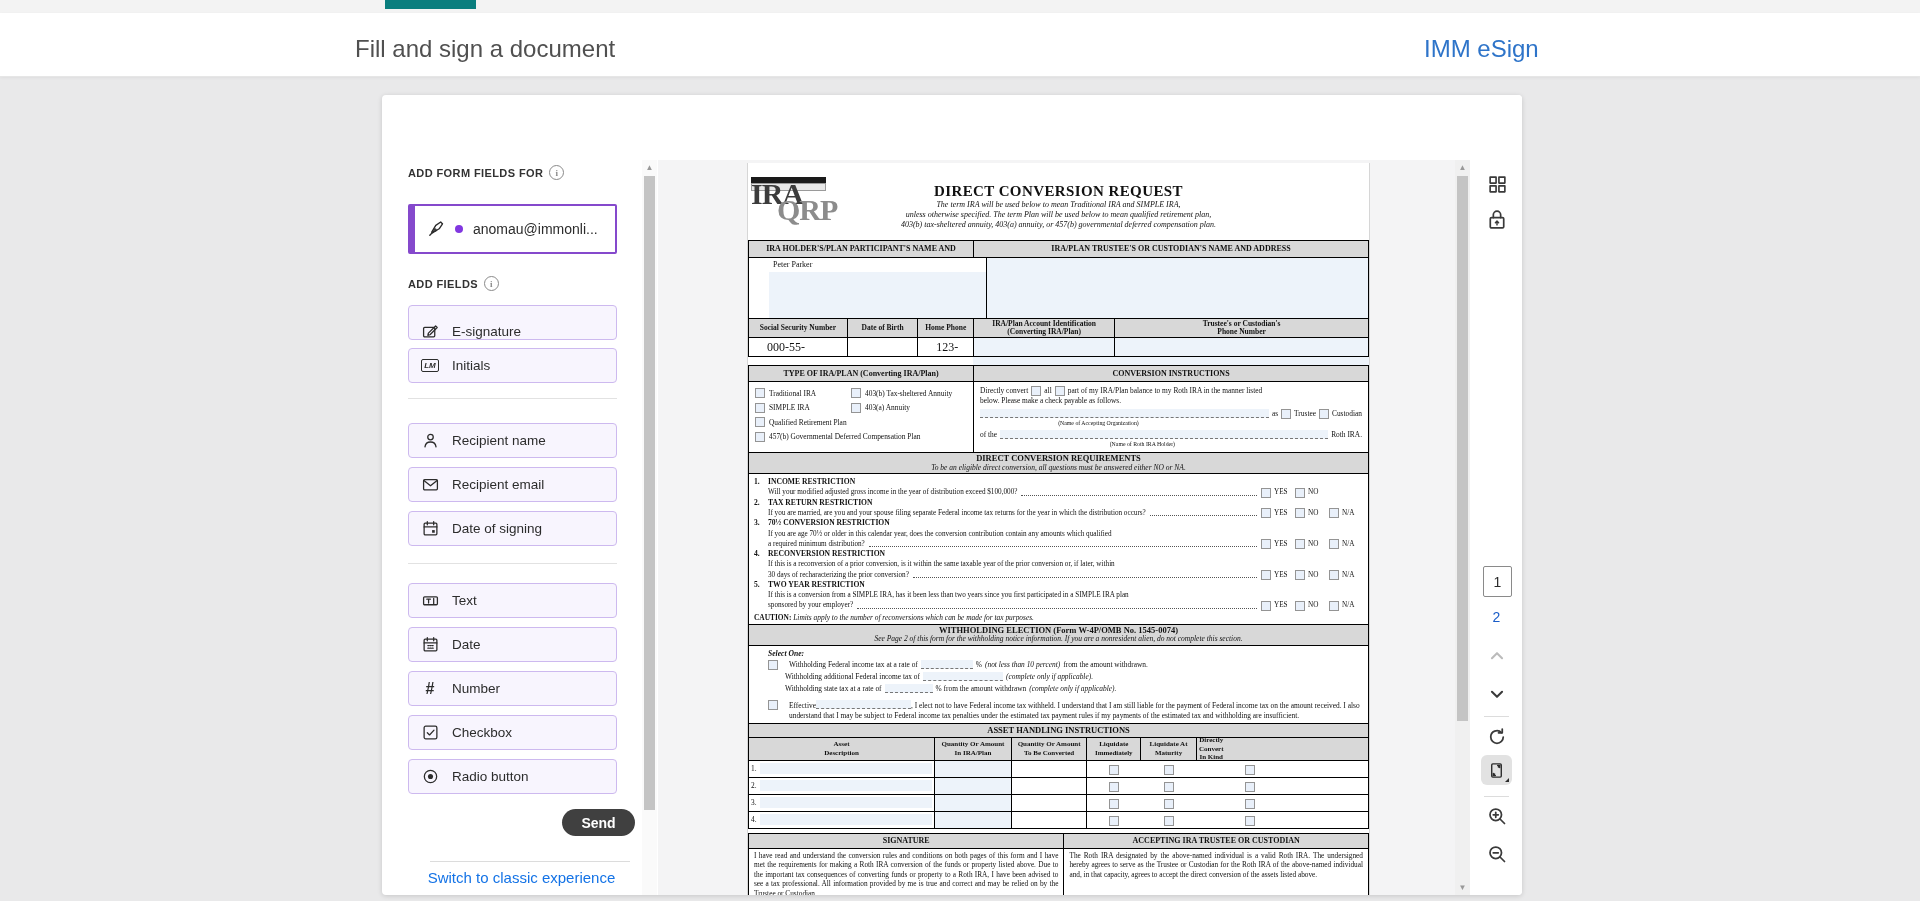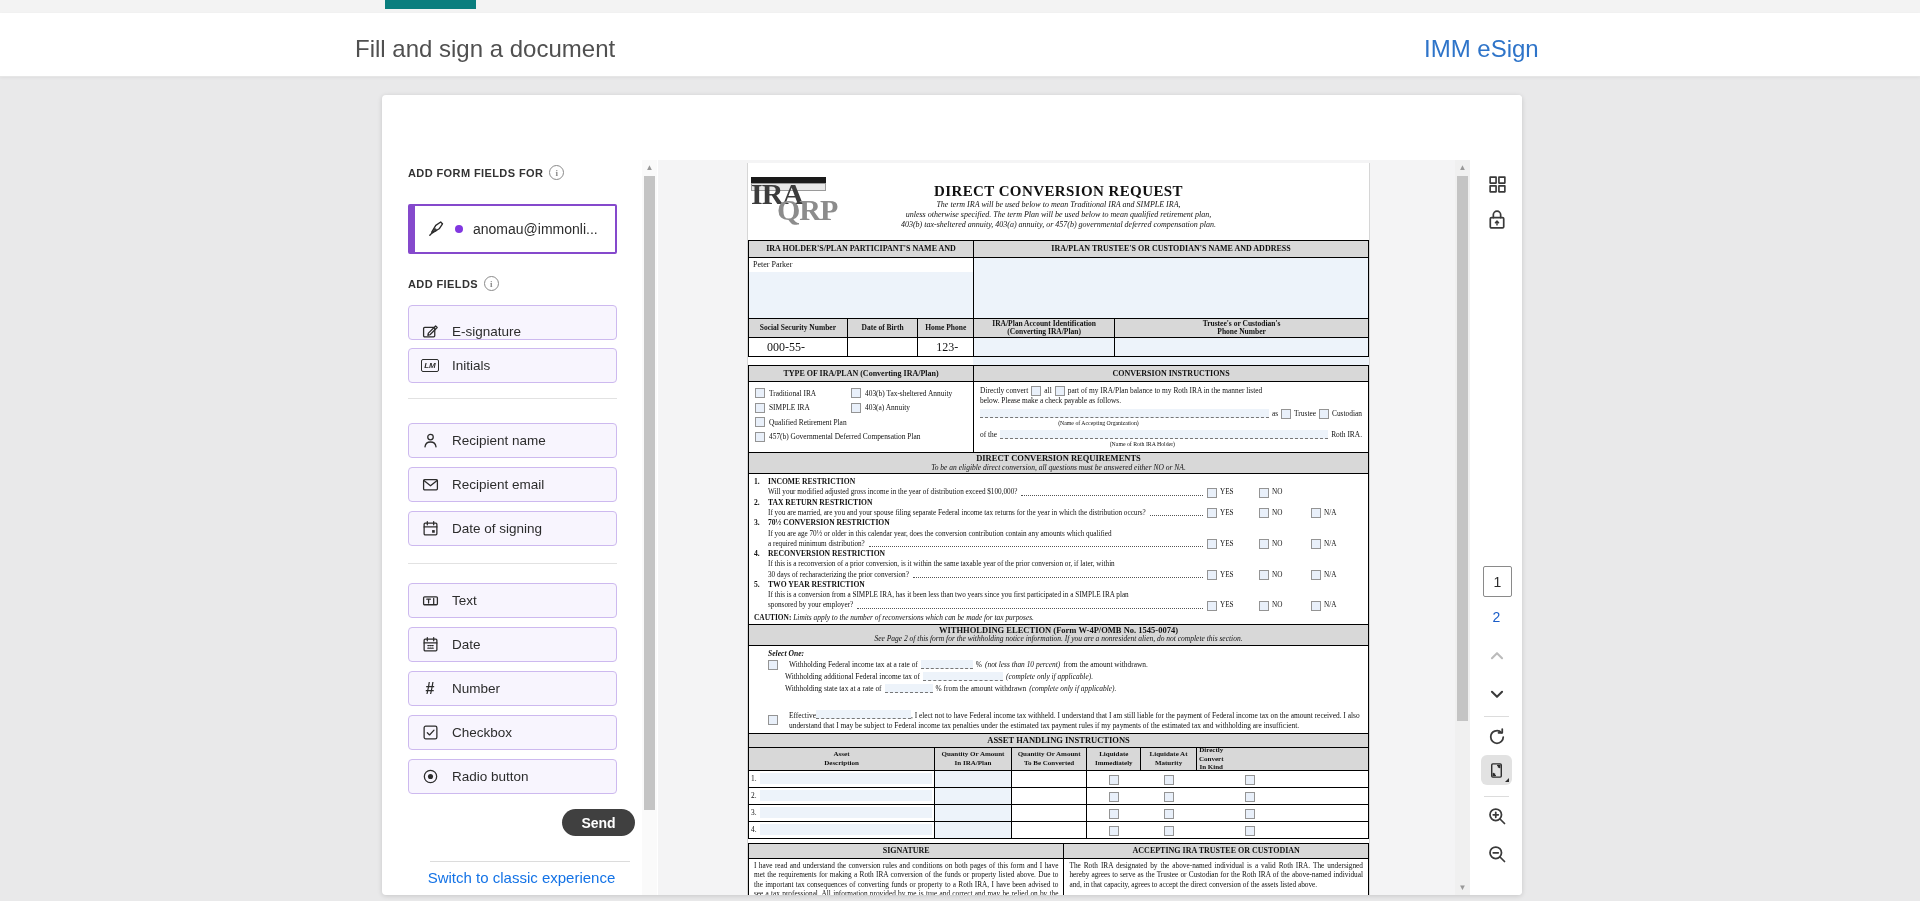--- a/index.html
+++ b/index.html
@@ -61,21 +61,21 @@
   .tr:first-child{border-top:none;}
   .td{border-left:1px solid #000;box-sizing:border-box;overflow:hidden;}
   .bl0{border-left:none !important;}
   .gray{background:#d8d8d8;}
   .c{text-align:center;}
   .b{font-weight:bold;}
   .pale{background:#edf3fa;}
   .wL{width:36.2%;} .wR{width:63.8%;}
   .w1{width:15.8%;} .w2{width:11.4%;} .w3{width:9%;} .w4c{width:22.8%;} .w5{width:41%;}
   .half{width:50.8%;} .half2{width:49.2%;}
-  .h16{height:16px;} .h64{height:60px;} .h18{height:18px;} .h15{height:15px;} .h14{height:14px;}
+  .h16{height:16px;} .h64{height:60px;padding-left:20px;} .h18{height:18px;} .h15{height:15px;} .h14{height:14px;}
   .hd8{font-size:8px;line-height:15px;}
   .shd{font-size:7.5px;font-weight:bold;text-align:center;line-height:8.5px;display:flex;flex-direction:column;justify-content:center;}
   .val{font-size:12px;padding:2px 18px;}
   .gaprow{display:flex;height:8px;}
   .namecell{position:relative;}
   .fieldline{height:13px;background:#fff;font-size:8px;padding:2px 4px;}
   .fillpale{position:absolute;left:0;right:0;top:14px;bottom:0;background:#edf3fa;}
   .cb{display:inline-block;width:8px;height:8px;border:1px solid #949494;background:#e9f0fa;vertical-align:-1px;flex:none;}
   .typebody{padding:6px 4px 2px 6px;font-size:7.4px;}
   .tline{display:flex;margin-bottom:4.6px;align-items:center;}
@@ -89,28 +89,28 @@
   .reqhdr{display:block;text-align:center;padding:1px 0;}
   .reqhdr .t1{font-size:8.5px;font-weight:bold;line-height:9.5px;}
   .reqhdr .t2{font-size:7.5px;font-style:italic;line-height:8.5px;}
   .req{padding:3px 5px 1px 5px;font-size:7.2px;}
   .rhead{display:flex;gap:6px;font-weight:bold;font-size:7.6px;line-height:10.4px;}
   .rnum{width:8px;flex:none;font-weight:bold;}
   .rind{margin-left:14px;line-height:10.2px;}
   .rq{display:flex;align-items:flex-end;line-height:10.2px;}
   .rq .rtext{white-space:nowrap;}
   .lead{flex:1;border-bottom:1px dotted #555;margin:0 4px 2px 4px;min-width:8px;}
-  .slot{width:52px;flex:none;display:flex;align-items:center;gap:3px;font-size:7.2px;}
+  .slot{width:34px;flex:none;display:flex;align-items:center;gap:3px;font-size:7.2px;}
   .caution{font-size:7.4px;line-height:11px;margin-top:1px;}
   .wh{padding:2px 6px;font-size:7.4px;}
   .selone{font-weight:bold;font-style:italic;font-size:7.6px;line-height:11px;}
   .wline{display:flex;align-items:center;gap:3px;line-height:12px;white-space:nowrap;}
   .ind{margin-left:17px;}
   .it{font-style:italic;}
-  .w4row{display:flex;align-items:center;gap:3px;margin-top:15px;}
+  .w4row{display:flex;align-items:flex-start;gap:3px;margin-top:5px;}
   .w4text{flex:1;white-space:normal;line-height:10px;}
   .w4text .blank{vertical-align:-1px;}
   .ahdr{font-size:8.5px;font-weight:bold;text-align:center;line-height:13px;}
   .acol{font-size:7px;font-weight:bold;text-align:center;line-height:8.2px;display:flex;flex-direction:column;justify-content:center;}
   .aw1{width:29.9%;} .aw2{width:12.4%;} .aw3{width:12.2%;} .aw4{width:8.7%;} .aw5{width:9%;} .aw6{width:27.8%;}
   .arow{height:16px;}
   .adesc{display:flex;align-items:center;gap:3px;padding:1px 2px;font-size:7.4px;}
   .afield{height:11px;}
   .acbs{display:flex;align-items:center;width:45.5%;}
   .acb1{width:19%;text-align:center;} .acb2{width:20%;text-align:center;} .acb3{width:61%;text-align:center;padding-right:23%;box-sizing:border-box;}

